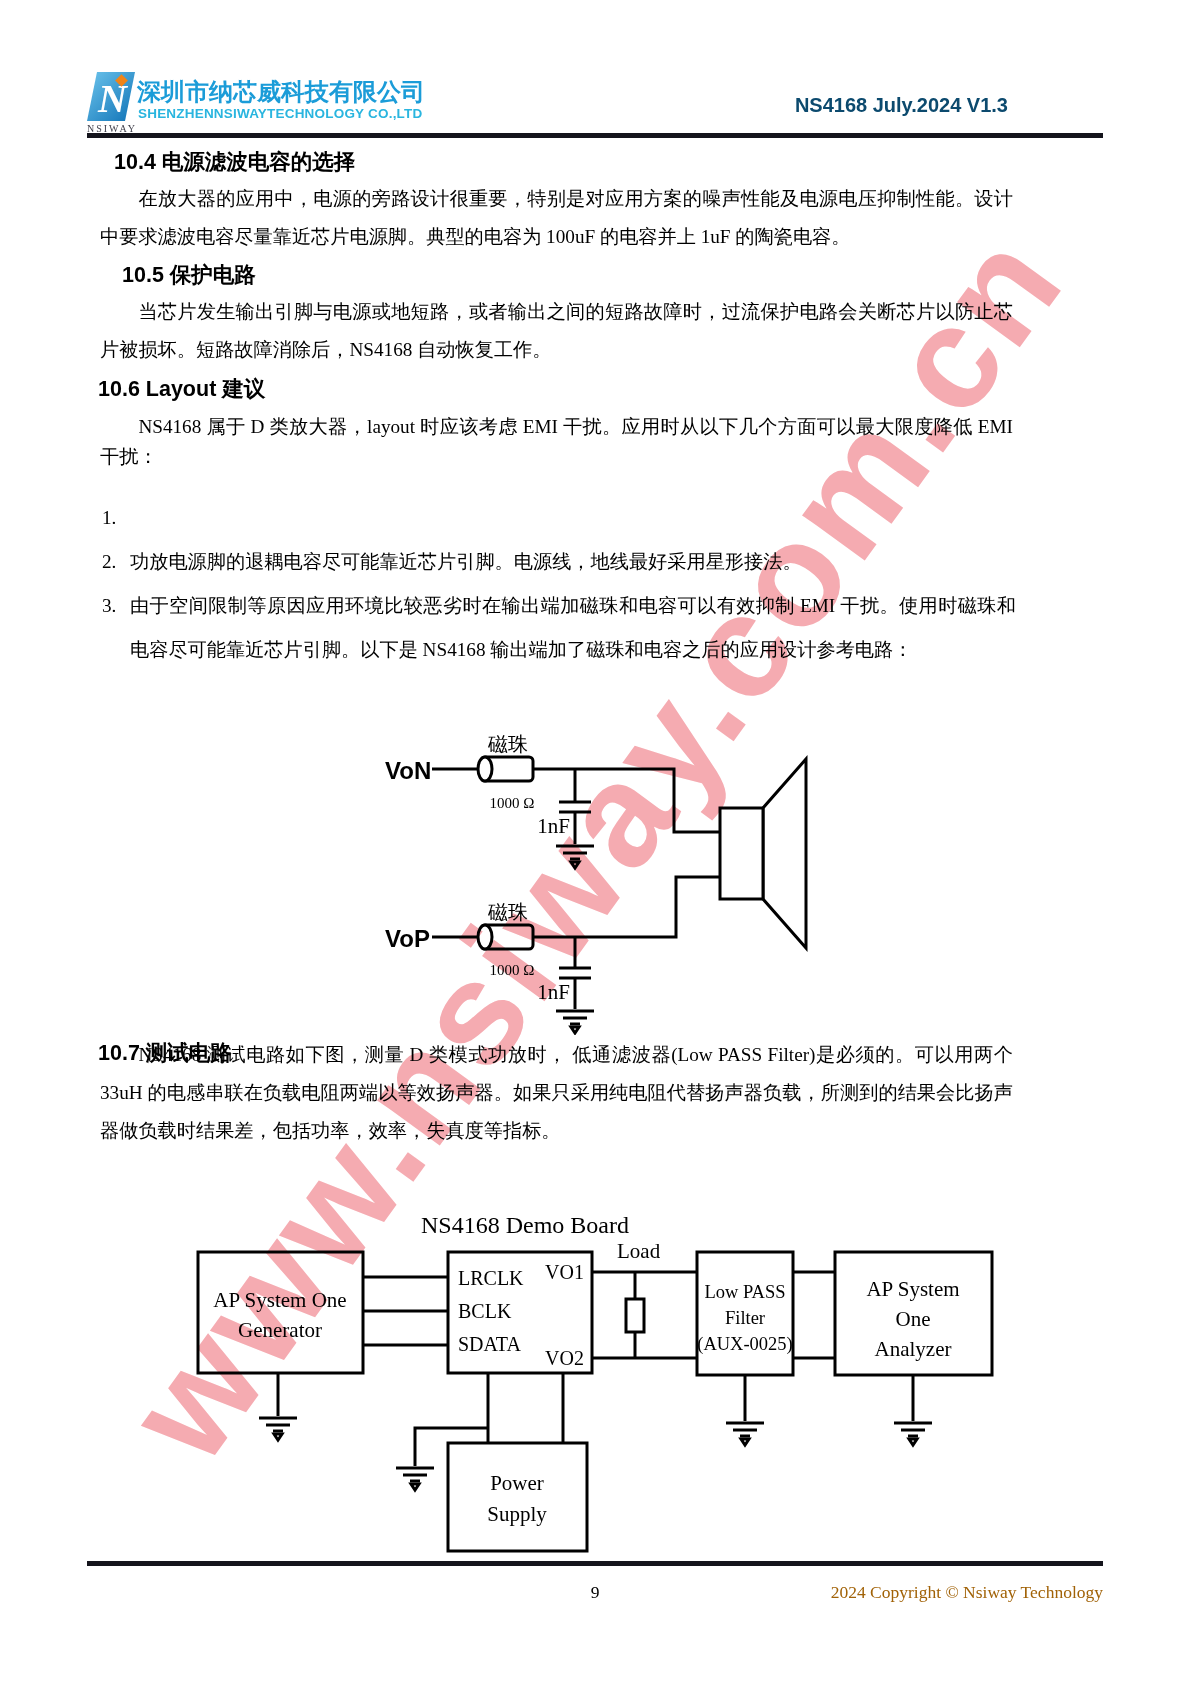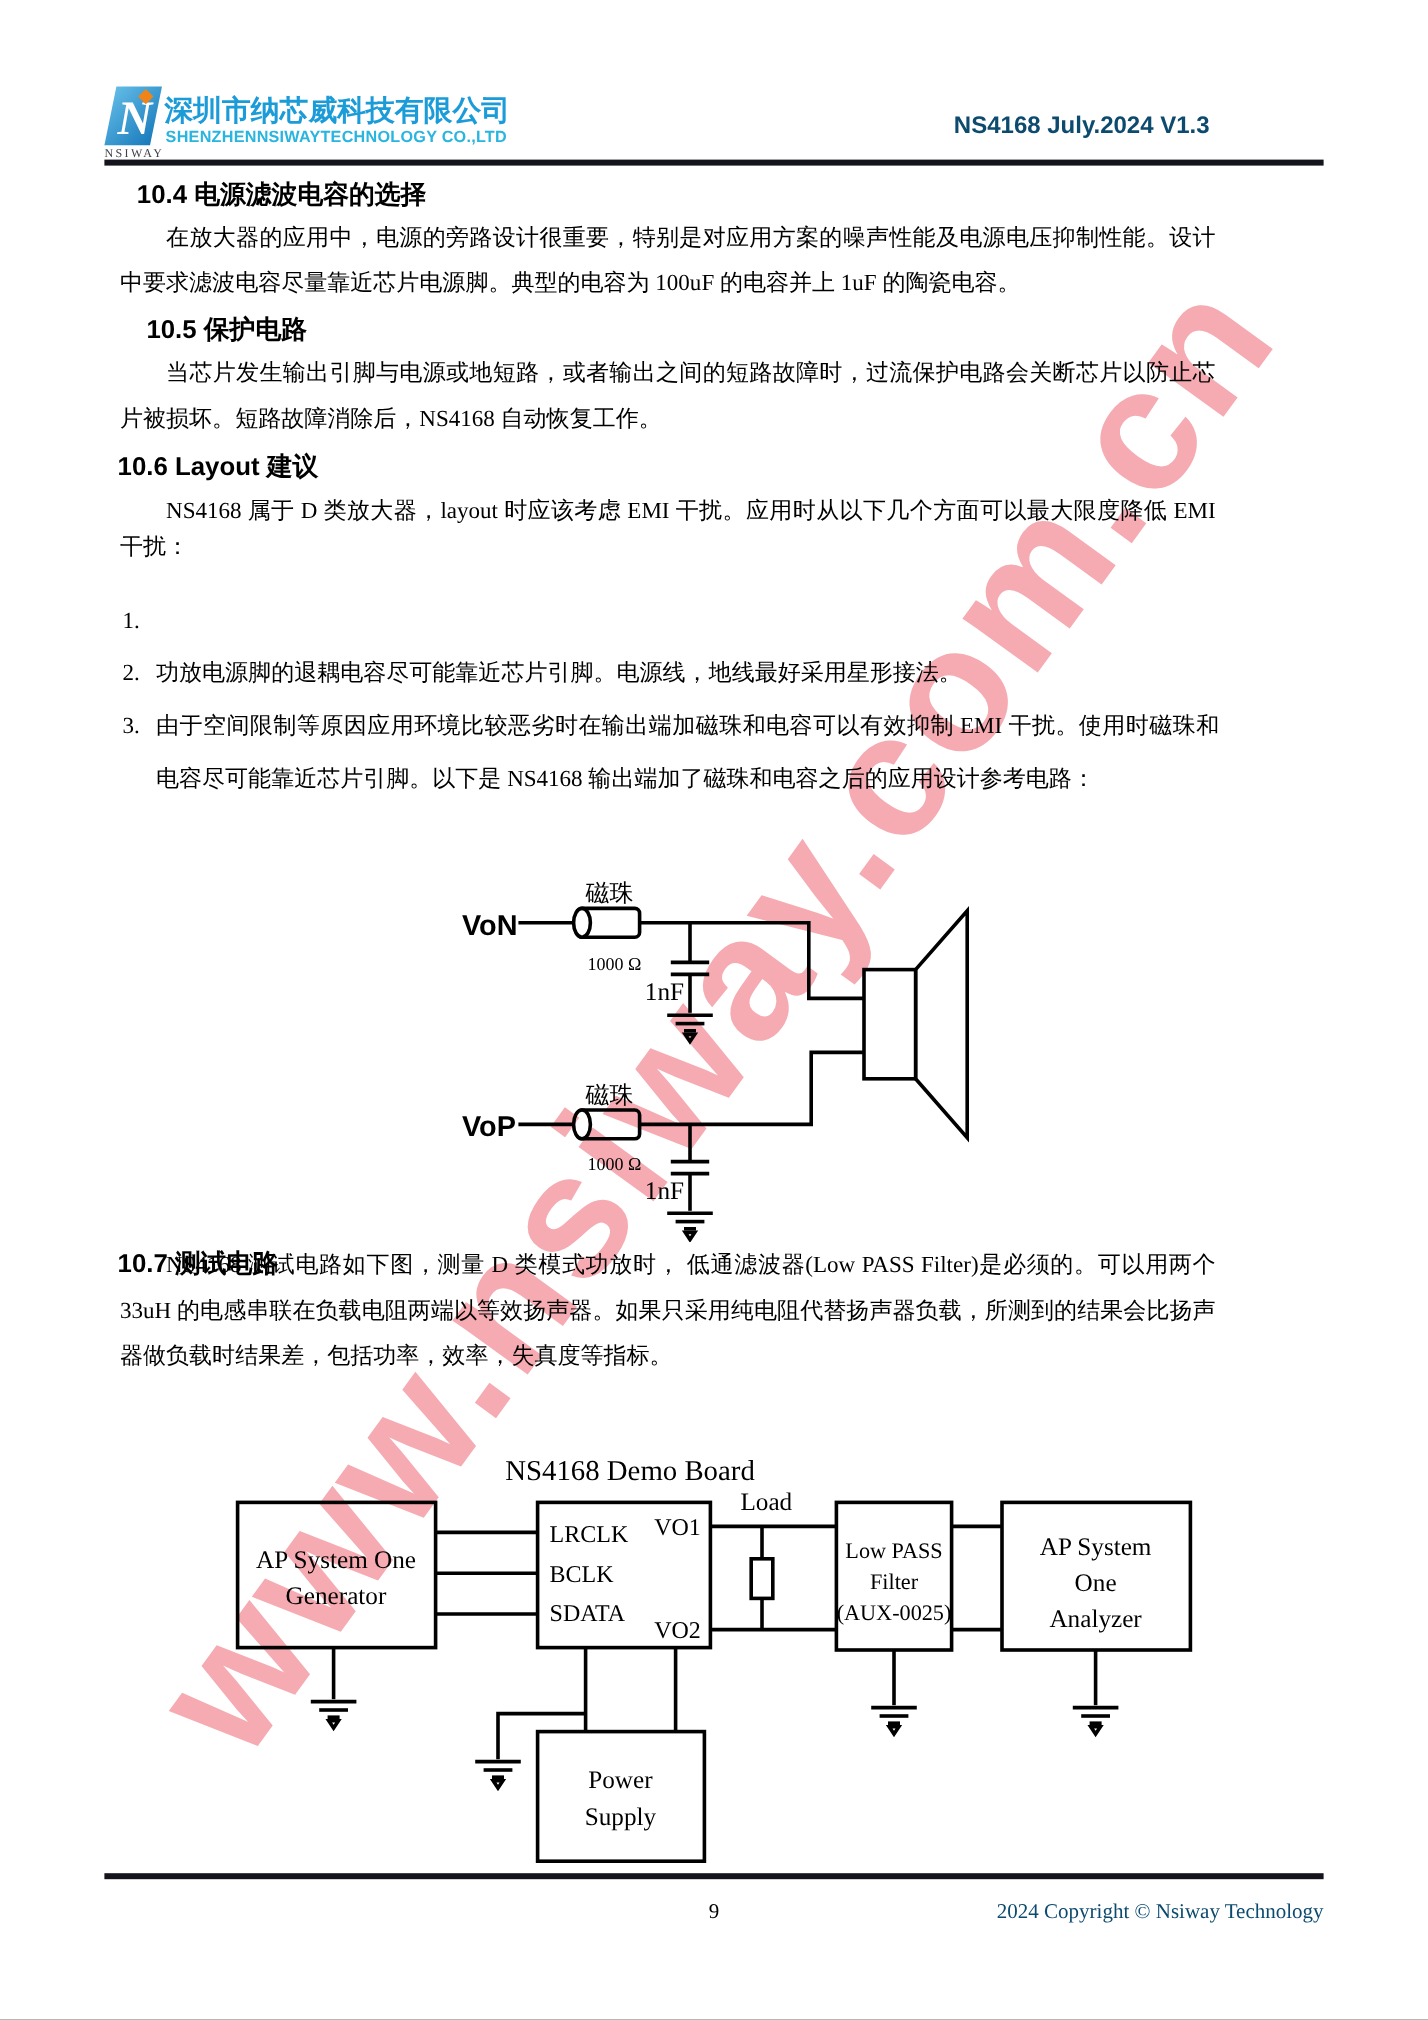--- a/index.html
+++ b/index.html
@@ -31,21 +31,21 @@
       text-align:justify;font-size:19.2px;line-height:44px;z-index:2;}
   .li .num{position:absolute;left:2px;top:0;}
   
   .dia{position:absolute;z-index:3;}
   .dia text{font-family:"Liberation Serif","DejaVu Serif",serif;fill:#000;}
   .dia .sans{font-family:"Liberation Sans","DejaVu Sans",sans-serif;font-weight:bold;}
   .dia path,.dia line,.dia rect,.dia ellipse{stroke:#000;stroke-width:3;fill:none;}
   .dia rect.box,.dia ellipse.cap,.dia path.spk{fill:#ffffff;}
   
   .pgnum{position:absolute;left:87px;top:1582px;width:1016px;text-align:center;font-size:17.5px;z-index:2;}
-  .copy{position:absolute;right:87px;top:1582px;font-size:17.5px;color:#0c4a6e;z-index:2;}
+  .copy{position:absolute;right:87px;top:1582px;font-size:17.5px;color:#a16207;z-index:2;}
 </style>
 </head>
 <body>
 
 <div class="page">
 
   <svg class="logo-box" width="50" height="52" viewBox="0 0 50 52">
     <defs>
       <linearGradient id="lg" x1="0" y1="0" x2="1" y2="1">
         <stop offset="0" stop-color="#6cc4ec"></stop>

